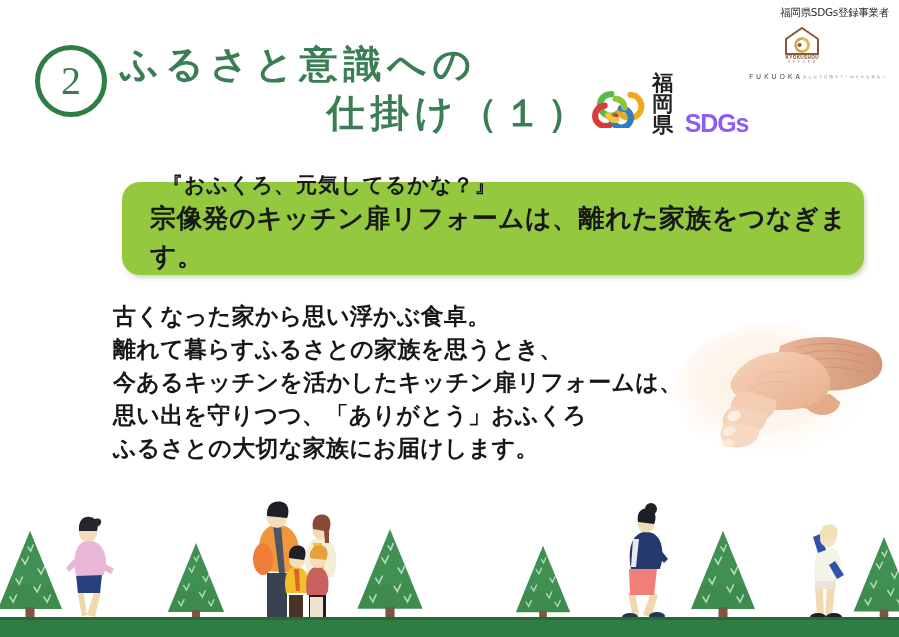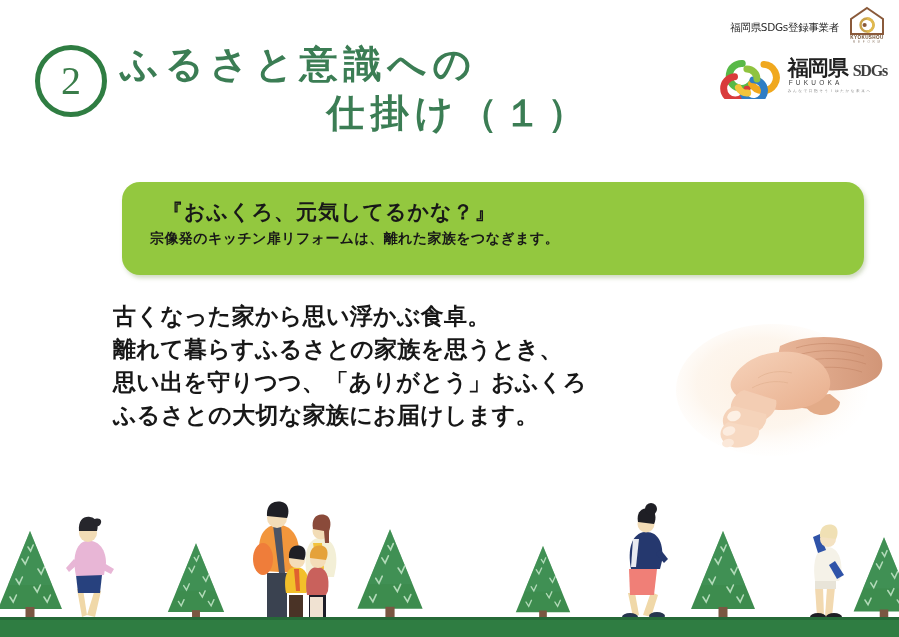--- a/index.html
+++ b/index.html
@@ -19,21 +19,21 @@
   }
 
   
   .logo-cluster{
     position:absolute;top:6px;right:10px;
     width:250px;
     display:flex;flex-direction:column;align-items:flex-end;
     gap:3px;
   }
   .reg-row{
-    display:flex;align-items:center;gap:6px;
+    display:flex;align-items:flex-start;gap:6px;flex-direction:column;
   }
   .reg-text{
     font-size:10.5px;color:#2b2b2b;letter-spacing:-0.3px;
     white-space:nowrap;
     font-family:"DejaVu Sans","Liberation Sans",sans-serif;
   }
   .house-badge{
     width:44px;height:44px;position:relative;
     display:flex;flex-direction:column;align-items:center;justify-content:flex-start;
   }
@@ -43,29 +43,29 @@
     margin-top:-1px;white-space:nowrap;font-weight:bold;
   }
   .house-cap2{
     font-size:3px;letter-spacing:1px;color:#9a8878;white-space:nowrap;
   }
 
   .sdgs-row{
     display:flex;align-items:center;gap:7px;margin-right:2px;
   }
   .sdgs-mark{width:62px;height:46px;}
-  .sdgs-word{display:flex;flex-direction:column;line-height:1;}
+  .sdgs-word{display:flex;flex-direction:row;line-height:1;}
   .sdgs-top{display:flex;align-items:flex-end;gap:5px;}
   .sdgs-jp{
     font-size:21px;font-weight:bold;color:#222;letter-spacing:-1px;
     font-family:"DejaVu Sans","Liberation Sans",sans-serif;
   }
   .sdgs-en{
-    font-size:16px;font-weight:bold;color:#404040;letter-spacing:-1.2px;
-    font-family:Liberation Serif, serif;
+    font-size:25px;font-weight:bold;color:#8b5cf6;letter-spacing:-1.2px;
+    font-family:Liberation Sans, sans-serif;
   }
   .sdgs-sub{
     font-size:6.5px;letter-spacing:3.2px;color:#3a3a3a;margin-top:1px;margin-left:1px;
   }
   .sdgs-sub2{
     font-size:3.6px;letter-spacing:1.6px;color:#7c7c7c;margin-top:3px;
     white-space:nowrap;
   }
 
   
@@ -107,21 +107,21 @@
     display:flex;flex-direction:column;justify-content:center;
     box-sizing:border-box;
     padding:4px 0 16px 40px;
   }
   .banner-l1{
     font-size:21px;font-weight:bold;color:#181818;letter-spacing:1px;
     line-height:1.45;
     font-family:"DejaVu Sans","Liberation Sans",sans-serif;
   }
   .banner-l2{
-    font-size:14px;font-weight:bold;color:#181818;letter-spacing:0.4px;
+    font-size:26px;font-weight:bold;color:#181818;letter-spacing:0.4px;
     line-height:1.45;margin-left:-12px;
     font-family:"DejaVu Sans","Liberation Sans",sans-serif;
   }
 
   
   .body-text{
     position:absolute;left:113px;top:300px;width:640px;
   }
   .b-line{
     font-size:23px;color:#171717;font-weight:bold;
@@ -196,20 +196,21 @@
   </div>
 
   <div class="banner">
     <div class="banner-l1">『おふくろ、元気してるかな？』</div>
     <div class="banner-l2">宗像発のキッチン扉リフォームは、離れた家族をつなぎます。</div>
   </div>
 
   <div class="body-text">
     <div class="b-line">古くなった家から思い浮かぶ食卓。</div>
     <div class="b-line">離れて暮らすふるさとの家族を思うとき、</div>
+    <div class="b-line">今あるキッチンを活かしたキッチン扉リフォームは、</div>
     <div class="b-line">思い出を守りつつ、「ありがとう」おふくろ</div>
     <div class="b-line">ふるさとの大切な家族にお届けします。</div>
   </div>
 
   <div class="hands">
     <svg width="226" height="150" viewBox="0 0 226 150">
       <defs>
         <radialGradient id="vig" cx="45%" cy="45%" r="62%">
           <stop offset="0%" stop-color="#fdf0e2"></stop>
           <stop offset="55%" stop-color="#fdf4ea" stop-opacity="0.85"></stop>

